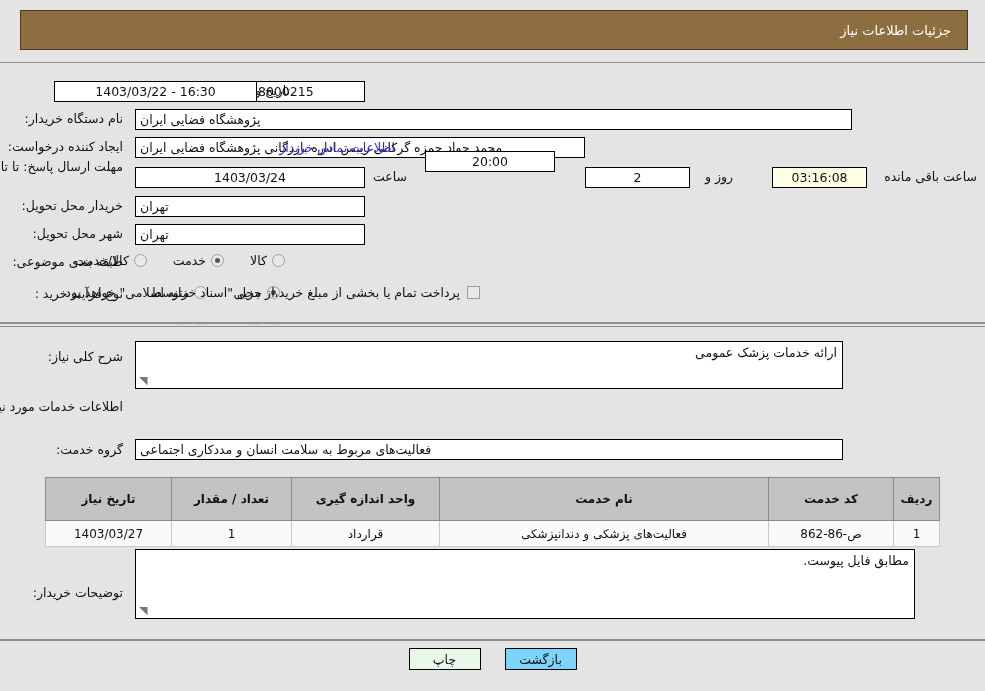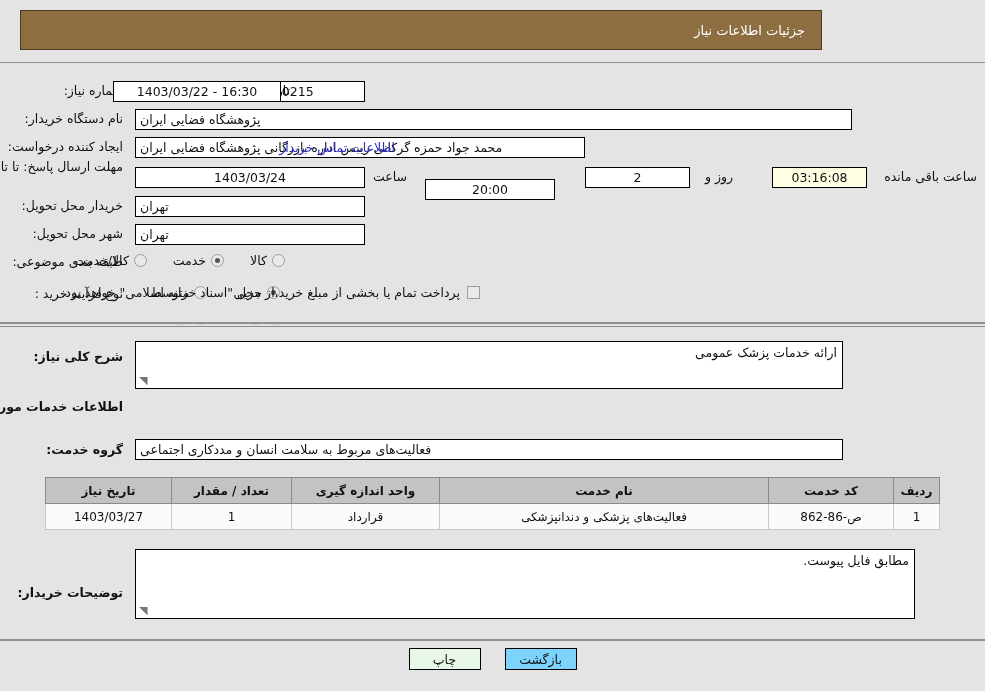--- a/index.html
+++ b/index.html
@@ -45,21 +45,21 @@
   .wm-arrow {
     position: absolute;
     left: 118px; top: 118px;
     width: 130px; height: 115px;
   }
 
   
   .titlebar {
     position: absolute;
     left: 20px; top: 10px;
-    width: 802px; height: 40px;
+    width: 948px; height: 40px;
     background: #8d6e41;
     border: 1px solid #4c3a22;
     color: #ffffff;
     font-size: 13px;
     display: flex;
     align-items: center;
     justify-content: flex-start;
     padding: 0 16px;
     z-index: 4;
   }
@@ -90,21 +90,21 @@
     position: absolute;
     display: flex;
     align-items: center;
     white-space: nowrap;
   }
   .lbl {
     font-size: 12.5px;
     color: #111;
     text-align: left;
   }
-  .lbl-b { font-weight: bold; font-size: 12.5px; color:#111; }
+  .lbl-b { font-weight: normal; font-size: 12.5px; color:#111; }
 
   .fld {
     background: #ffffff;
     border: 1px solid #000000;
     height: 21px;
     font-size: 12.5px;
     color: #111;
     display: flex;
     align-items: center;
     padding: 0 4px;
@@ -171,21 +171,21 @@
     position: absolute;
     border-collapse: collapse;
     font-size: 12px;
     background: #fff;
   }
   table.grid th {
     background: #c3c3c3;
     border: 1px solid #8a8a8a;
     font-weight: bold;
     color: #111;
-    height: 26px;
+    height: 43px;
     padding: 2px 5px;
     text-align: center;
   }
   table.grid td {
     background: #fafafa;
     border: 1px solid #c8c8c8;
     height: 26px;
     padding: 2px 5px;
     text-align: center;
     color: #111;
@@ -230,21 +230,21 @@
   <div class="panel panel-top">
 
     <div class="row" style="right:862px; top:20px;">
       <span class="lbl">شماره نیاز:</span>
     </div>
     <div class="fld center" style="position:absolute; right:620px; top:18px; width:230px;">1103030128000215</div>
 
     <div class="row" style="right:695px; top:20px;">
       <span class="lbl">تاریخ و ساعت اعلان عمومی:</span>
     </div>
-    <div class="fld center" style="position:absolute; right:704px; top:18px; width:168px;">16:30 - 1403/03/22</div>
+    <div class="fld center" style="position:absolute; right:728px; top:18px; width:203px;">16:30 - 1403/03/22</div>
 
     <div class="row" style="right:862px; top:48px;">
       <span class="lbl">نام دستگاه خریدار:</span>
     </div>
     <div class="fld right" style="position:absolute; right:133px; top:46px; width:717px;">پژوهشگاه فضایی ایران</div>
 
     <div class="row" style="right:862px; top:76px;justify-content:center;">
       <span class="lbl">ایجاد کننده درخواست:</span>
     </div>
     <div class="fld right" style="position:absolute; right:400px; top:74px; width:450px;">محمد جواد حمزه گرکانی ریبس اداره بازرگانی پژوهشگاه فضایی ایران</div>
@@ -252,21 +252,21 @@
       <span class="link">اطلاعات تماس خریدار</span>
     </div>
 
     <div class="row" style="right:862px; top:96px; flex-direction:column; align-items:flex-end;">
       <span class="lbl">مهلت ارسال پاسخ: تا تاریخ:</span>
     </div>
     <div class="fld center" style="position:absolute; right:620px; top:104px; width:230px;">1403/03/24</div>
     <div class="row" style="right:578px; top:106px;">
       <span class="lbl">ساعت</span>
     </div>
-    <div class="fld center" style="position:absolute; right:430px; top:116px; width:130px;">20:00</div>
+    <div class="fld center" style="position:absolute; right:430px; top:88px; width:130px;">20:00</div>
     <div class="fld center" style="position:absolute; right:295px; top:104px; width:105px;">2</div>
     <div class="row" style="right:252px; top:106px;">
       <span class="lbl">روز و</span>
     </div>
     <div class="fld cream" style="position:absolute; right:118px; top:104px; width:95px;">03:16:08</div>
     <div class="row" style="right:8px; top:106px;">
       <span class="lbl">ساعت باقی مانده</span>
     </div>
 
     <div class="row" style="right:862px; top:135px;">

